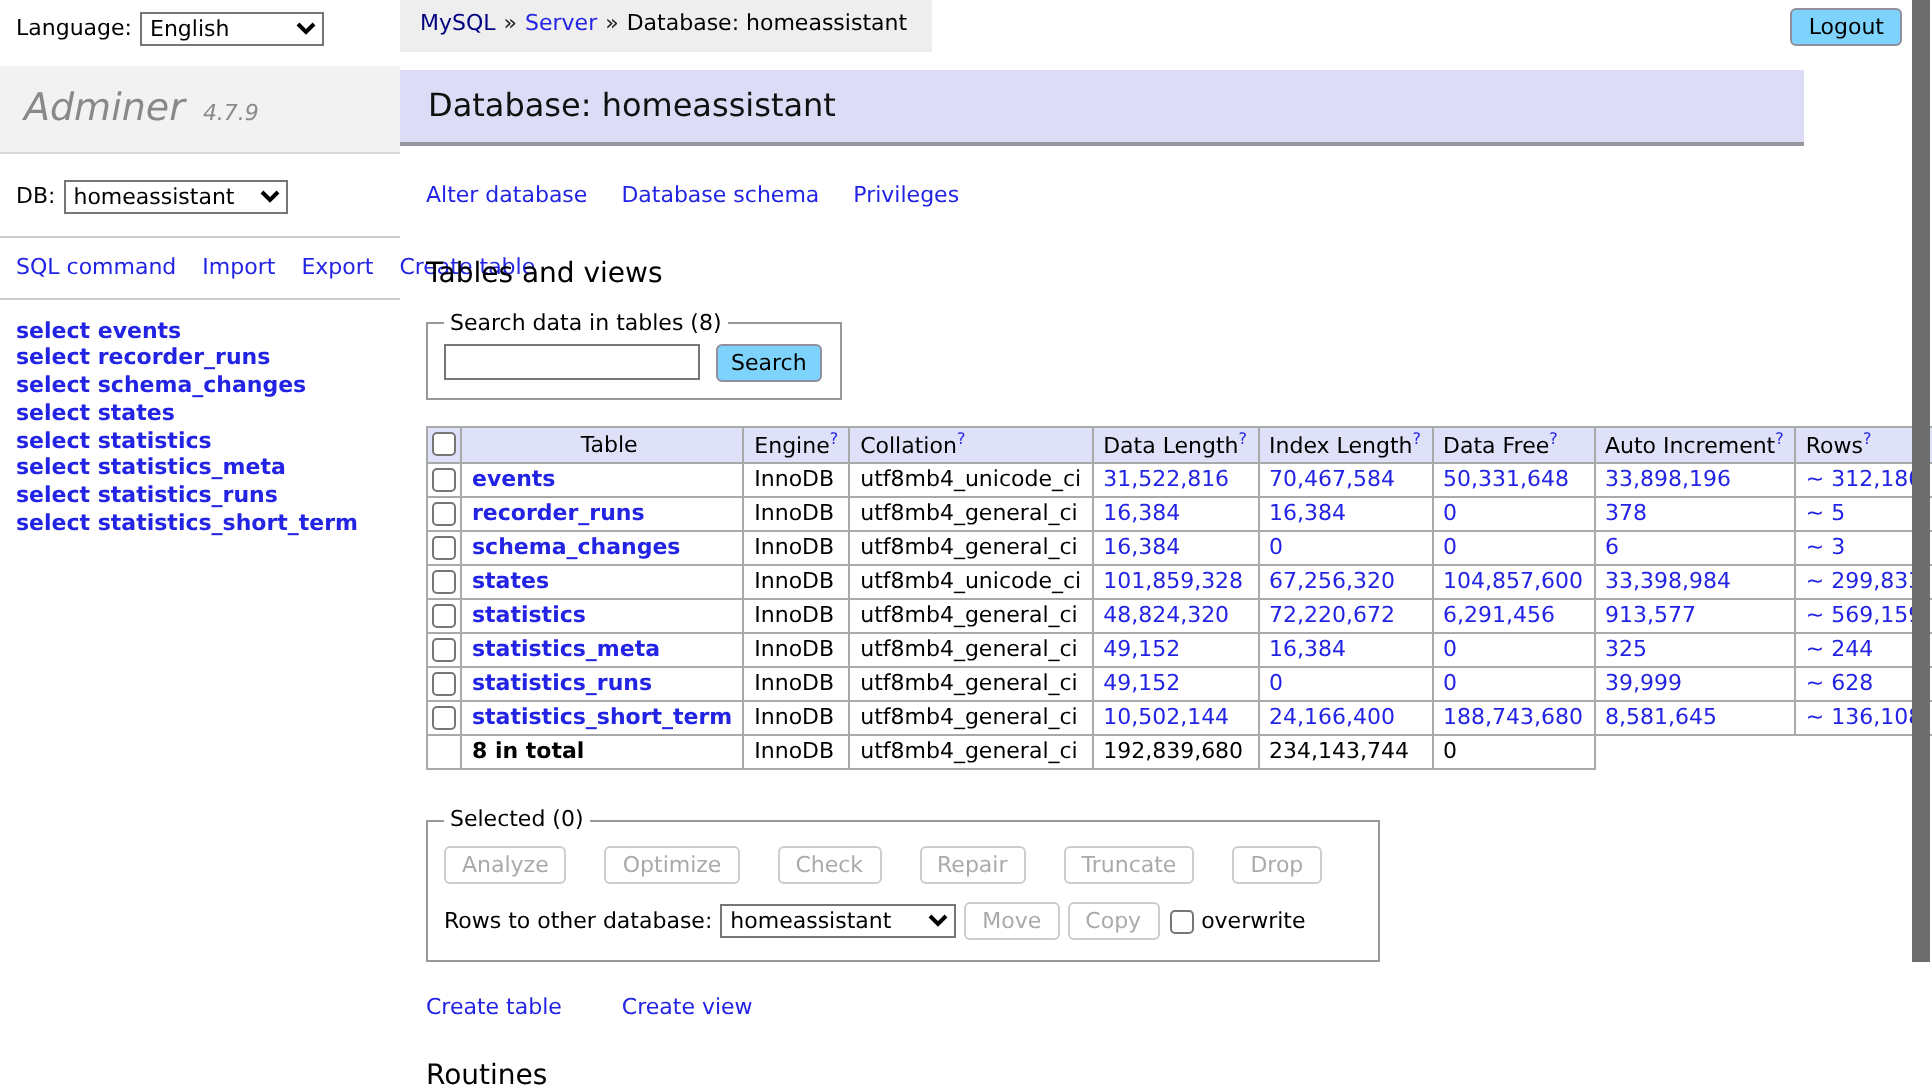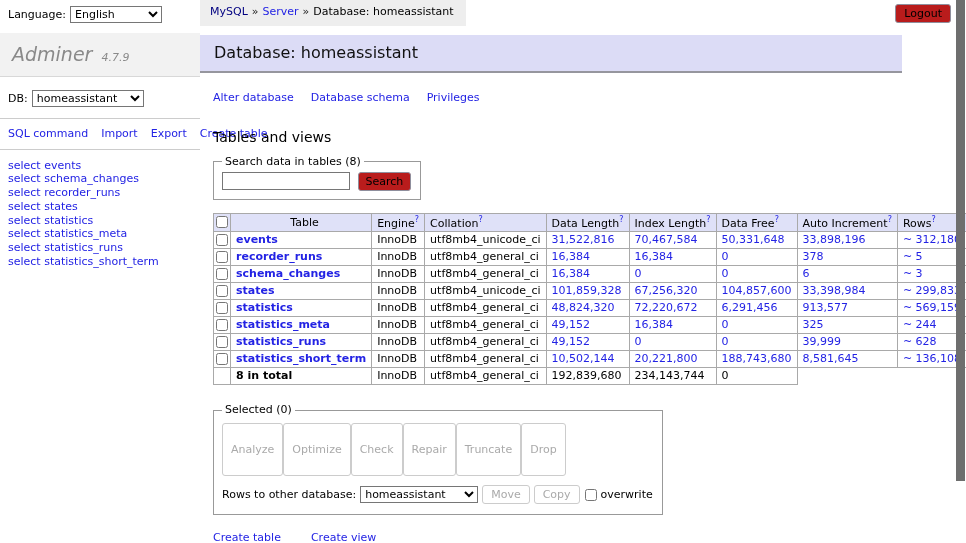--- a/index.html
+++ b/index.html
@@ -26,33 +26,33 @@
   }
   h1.logo .version { font-size:11px; color:#8a8a8a; font-style:italic; margin-left:3px; }
   .db-row { margin:13px 8px 11px; white-space:nowrap; }
   .db-row select { width:112px; margin-left:4px; }
   .menu-actions {
     border-top:1px solid #ccc; border-bottom:1px solid #ccc;
     padding:7px 34px 7px 8px; line-height:1.45;
   }
   .menu-actions a { margin-right:13px; white-space:nowrap; }
   ul.tables-list { margin:10px 0 0; padding:0 0 0 8px; list-style:none; line-height:1.16; }
-  ul.tables-list li { margin-bottom:1px; white-space:nowrap; }
+  ul.tables-list li { margin-bottom:1px; white-space:nowrap;font-weight:bold; }
   ul.tables-list a { margin-right:0; }
 
   
   #content { position:absolute; left:200px; top:0; width:702px; }
   #breadcrumb {
     display:inline-block; background:#eee; padding:5px 12px 7px 10px; white-space:nowrap;
   }
   #breadcrumb .root { color:#000080; }
   #breadcrumb .sep { color:#222; margin:0 4px; }
   button, .btn {
     font-family:"DejaVu Sans", sans-serif; font-size:11px;
-    background:#b91c1c; border:1px solid #8f8f9d; border-radius:3px;
+    background:#7dd3fc; border:1px solid #8f8f9d; border-radius:3px;
     padding:2px 8px; color:#000; cursor:pointer;
   }
   h2.page-title {
     margin:9px 0 0; padding:8px 14px 8px; background:#dcdcf6;
     border-bottom:2px solid #96969e; font-size:16px; font-weight:normal; color:#111;
   }
   .inner { padding-left:13px; }
   .top-links { margin:18px 0 0; }
   .top-links a { margin-right:17px; }
   h3 { font-size:14px; font-weight:normal; margin:24px 0 0; color:#000; }
@@ -82,21 +82,21 @@
   td.name a { font-weight:bold; }
   td.num { }
   td.num a { display:inline-block; }
   tr.total td { font-weight:normal; }
   tr.total td.name-total { font-weight:bold; }
   input[type=checkbox] { width:12px; height:12px; margin:1px; vertical-align:middle; }
 
   .selected-fs { margin-top:18px; padding-bottom:10px; }
   .selected-fs .btn-row { margin:3px 0 0; }
   .selected-fs button[disabled] { color:#aaa; border-color:#ccc; background:#fff; cursor:default; }
-  .selected-fs .btn-row button { margin-right:0; padding:19px 8px; }
+  .selected-fs .btn-row button { margin-right:19px; padding:2px 8px; }
   .move-row { margin-top:9px; white-space:nowrap; }
   .move-row select { width:118px; margin:0 4px; }
   .move-row button { margin-right:4px; }
   .move-row label { margin-left:3px; }
 
   .create-links { margin:16px 0 0; }
   .create-links a { margin-right:30px; }
   h3.routines { margin-top:19px; }
 
   
@@ -117,22 +117,22 @@
   <h1 class="logo">
     <span>Adminer</span>
     <span class="version">4.7.9</span>
   </h1>
   <div class="db-row">
     <span>DB:</span><select><option>homeassistant</option></select>
   </div>
   <div class="menu-actions"><a>SQL command</a><a>Import</a><a>Export</a><a>Create table</a></div>
   <ul class="tables-list">
       <li><a>select</a> <a>events</a></li>
+      <li><a>select</a> <a>recorder_runs</a></li>
       <li><a>select</a> <a>schema_changes</a></li>
-      <li><a>select</a> <a>recorder_runs</a></li>
       <li><a>select</a> <a>states</a></li>
       <li><a>select</a> <a>statistics</a></li>
       <li><a>select</a> <a>statistics_meta</a></li>
       <li><a>select</a> <a>statistics_runs</a></li>
       <li><a>select</a> <a>statistics_short_term</a></li>
     </ul>
 </div>
 
 <div id="content">
   <div id="breadcrumb">
@@ -254,21 +254,21 @@
             <td class="num"><a>0</a></td>
             <td class="num"><a>39,999</a></td>
             <td class="num"><a>~ 628</a></td>
           </tr>
           <tr>
             <td class="check"><input type="checkbox" style=""></td>
             <td class="name"><a>statistics_short_term</a></td>
             <td>InnoDB</td>
             <td>utf8mb4_general_ci</td>
             <td class="num"><a>10,502,144</a></td>
-            <td class="num"><a>20,221,800</a></td>
+            <td class="num"><a>24,166,400</a></td>
             <td class="num"><a>188,743,680</a></td>
             <td class="num"><a>8,581,645</a></td>
             <td class="num"><a>~ 136,108</a></td>
           </tr>
           <tr class="total">
             <td></td>
             <td class="name-total">8 in total</td>
             <td>InnoDB</td>
             <td>utf8mb4_general_ci</td>
             <td class="num">192,839,680</td>

